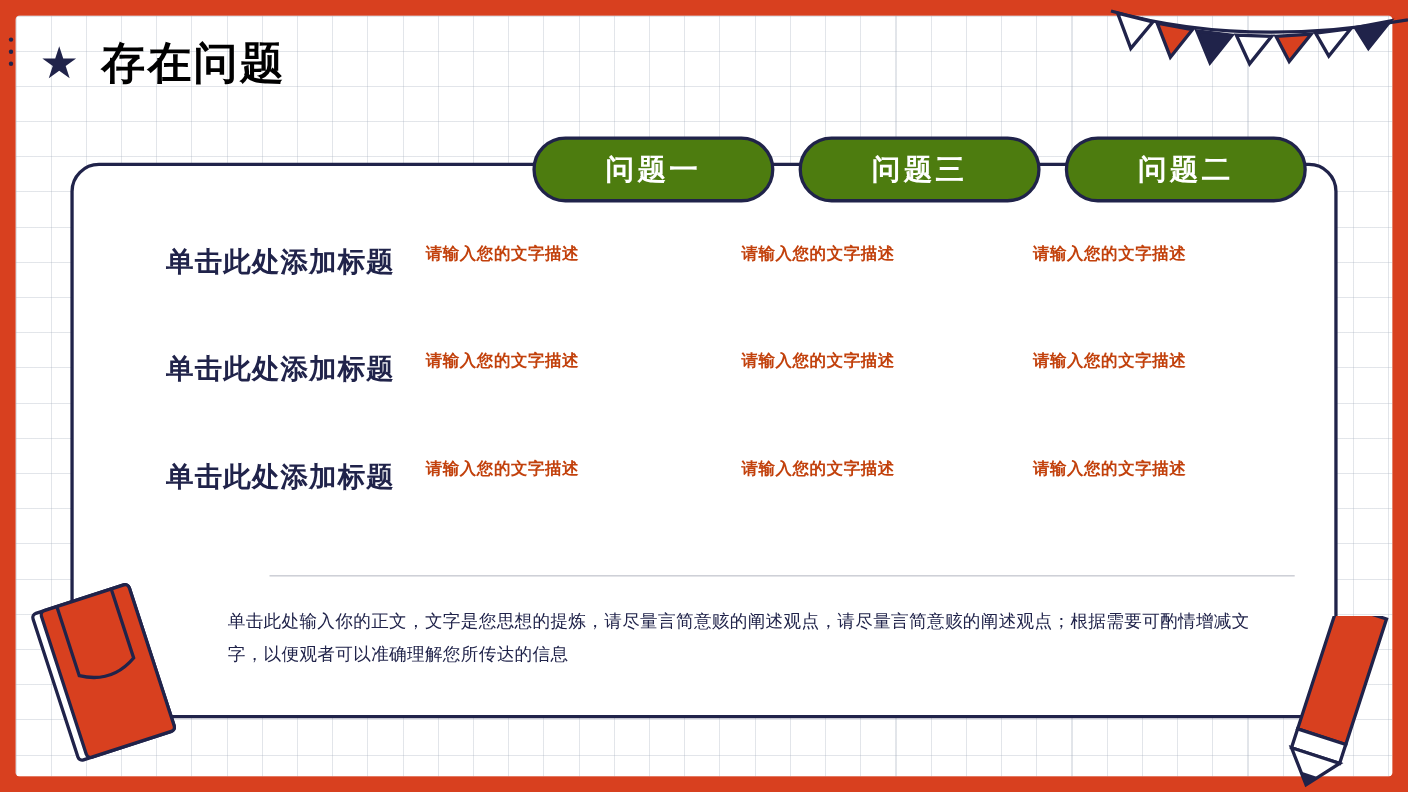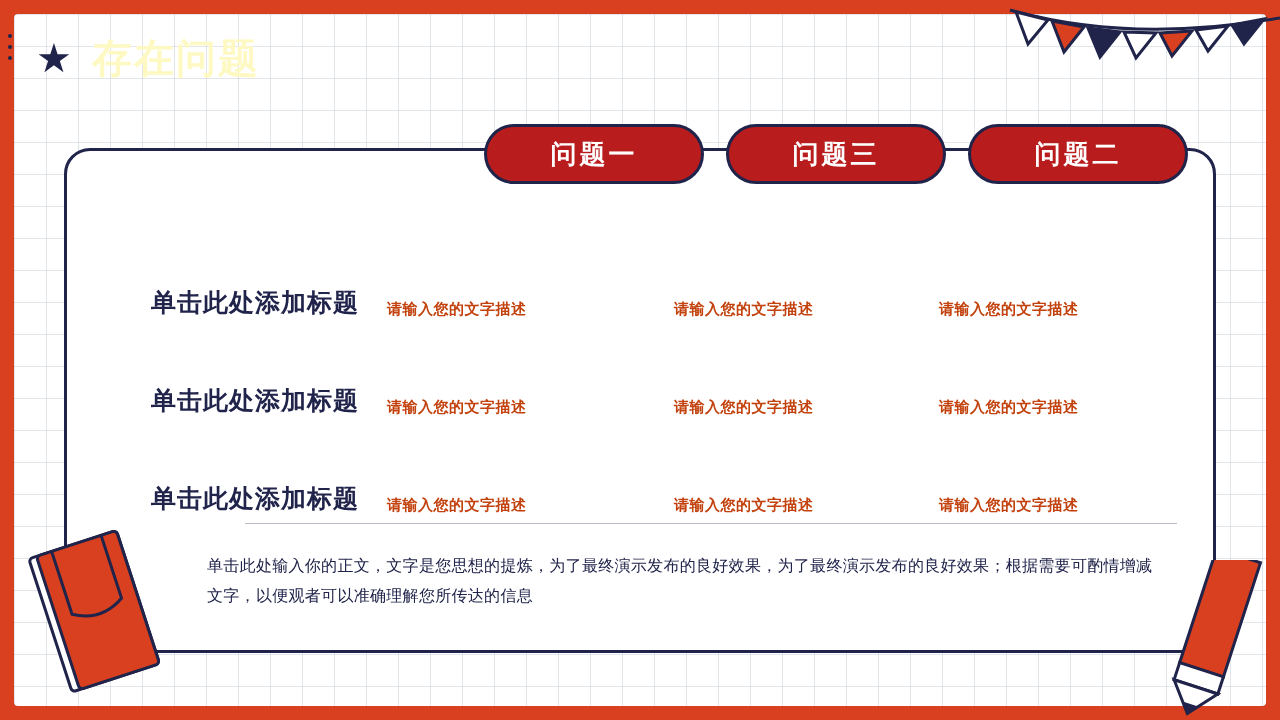--- a/index.html
+++ b/index.html
@@ -50,21 +50,21 @@
     width: 40px;
     height: 40px;
     color: #20234a;
     font-size: 40px;
     line-height: 40px;
     display: block;
   }
   .slide-title {
     font-size: 40px;
     font-weight: bold;
-    color: #fef9c3;
+    color: #000000;
     letter-spacing: 2px;
     line-height: 1;
   }
   .title-dots {
     position: absolute;
     left: 8px;
     top: 34px;
     width: 10px;
     height: 26px;
   }
@@ -96,42 +96,42 @@
     left: 484px;
     top: 124px;
     display: flex;
     gap: 22px;
     z-index: 5;
   }
   .tab {
     width: 220px;
     height: 60px;
     border-radius: 30px;
-    background: #b91c1c;
+    background: #4d7c0f;
     border: 3px solid #20234a;
     box-sizing: border-box;
     color: #ffffff;
     font-size: 26px;
     font-weight: bold;
     letter-spacing: 3px;
     display: flex;
     align-items: center;
     justify-content: center;
   }
 
   
   .rows {
     position: absolute;
     left: 22px;
     top: 70px;
     right: 22px;
   }
   .row {
     display: flex;
-    align-items: flex-end;
+    align-items: flex-start;
     height: 98px;
   }
   .row-title {
     width: 270px;
     flex: 0 0 270px;
     font-size: 25px;
     font-weight: bold;
     color: #20234a;
     letter-spacing: 1px;
     padding-left: 62px;
@@ -248,21 +248,21 @@
         <div class="row-title">单击此处添加标题</div>
         <div class="row-cell c1">请输入您的文字描述</div>
         <div class="row-cell c2">请输入您的文字描述</div>
         <div class="row-cell c3">请输入您的文字描述</div>
       </div>
 
     </div>
 
     <div class="divider"></div>
 
-    <div class="para">单击此处输入你的正文，文字是您思想的提炼，为了最终演示发布的良好效果，为了最终演示发布的良好效果；根据需要可酌情增减文字，以便观者可以准确理解您所传达的信息</div>
+    <div class="para">单击此处输入你的正文，文字是您思想的提炼，请尽量言简意赅的阐述观点，请尽量言简意赅的阐述观点；根据需要可酌情增减文字，以便观者可以准确理解您所传达的信息</div>
   </div>
 
   <div class="tabs">
     <div class="tab">问题一</div>
     <div class="tab">问题三</div>
     <div class="tab">问题二</div>
   </div>
 
   <svg class="book" viewBox="0 0 140 200">
     <g transform="rotate(-18 70 100)">

